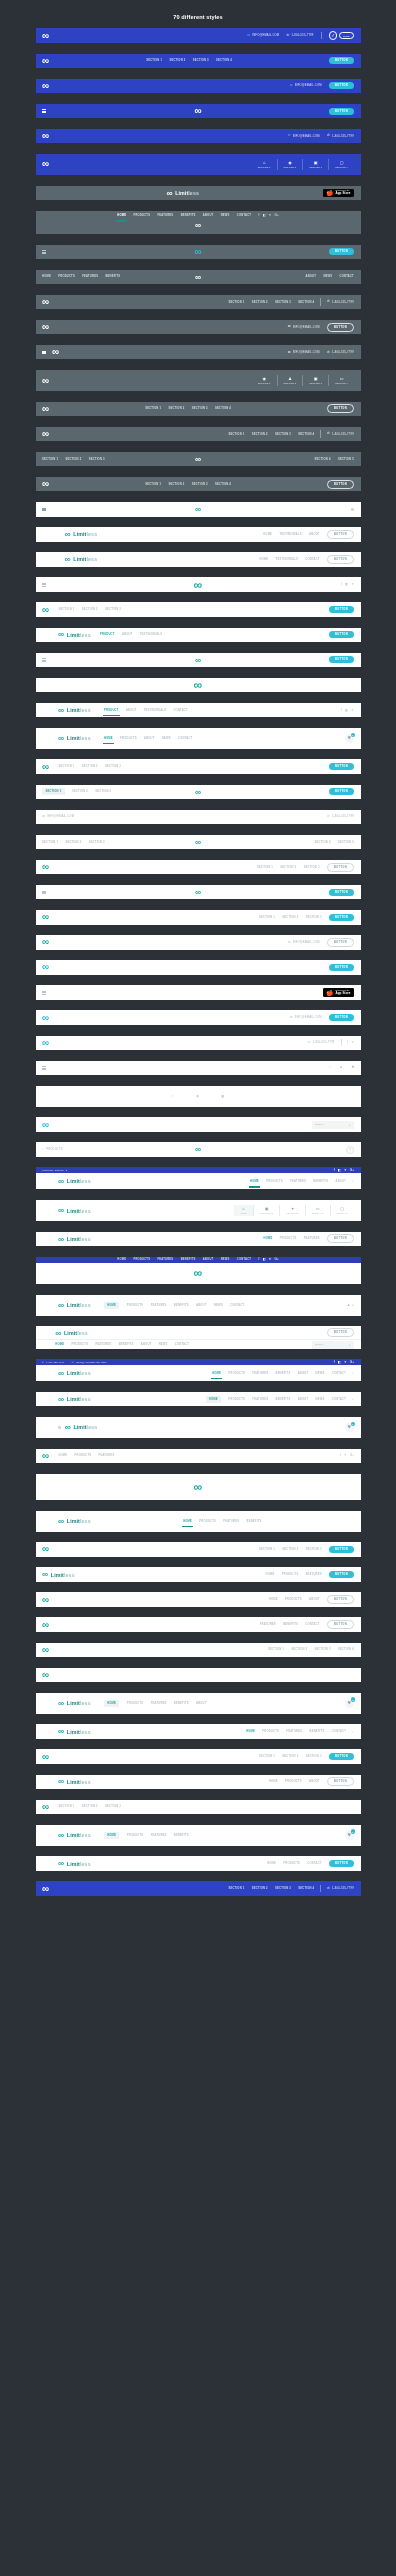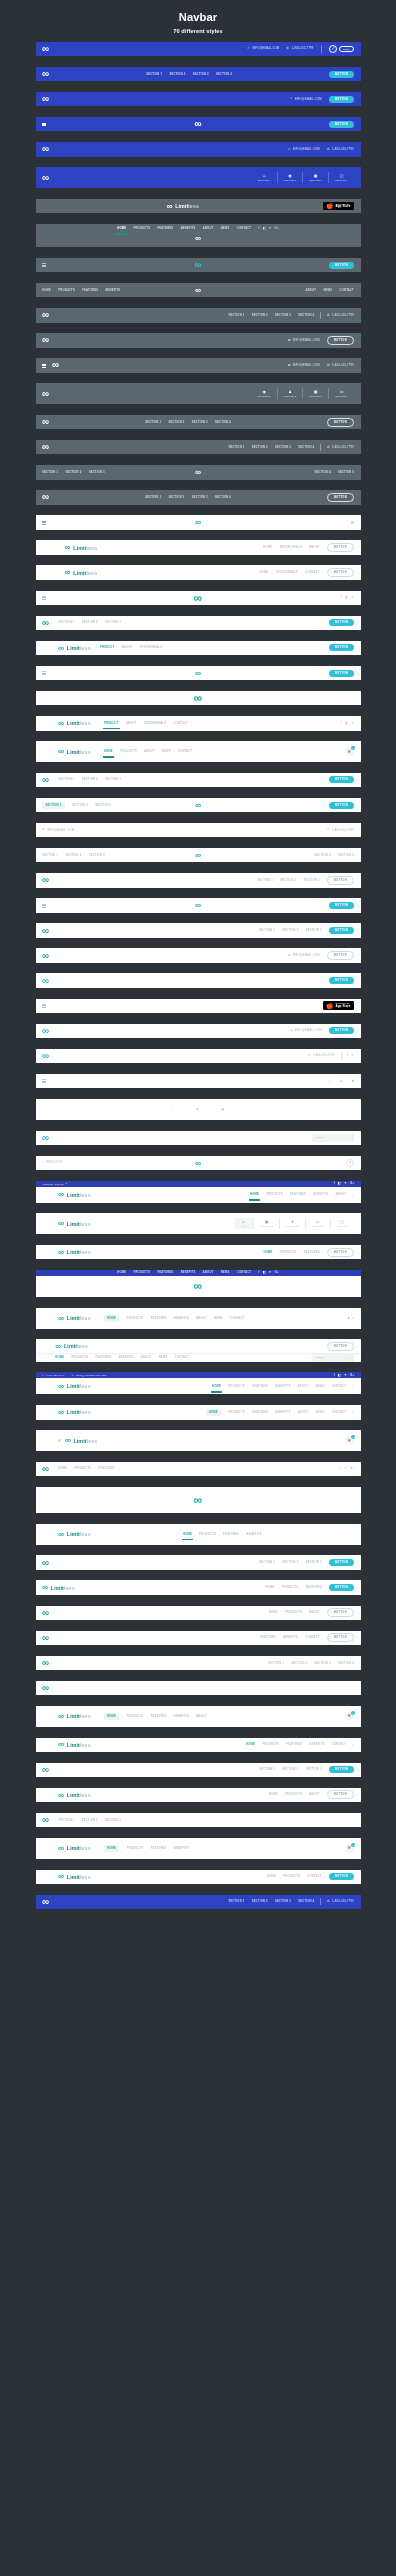--- a/index.html
+++ b/index.html
@@ -178,21 +178,20 @@
     display:flex;align-items:center;justify-content:center;font-size:4px;color:#aab5ba;
   }
   .dot{ width:2.6px;height:2.6px;border-radius:50%;background:#cfd8da; }
 </style>
 </head>
 <body>
 
 <div class="page">
 
   <div class="hdr">
-    <h1>Navbar</h1>
     <h2>70 different styles</h2>
   </div>
 
   <div class="rows">
 
     <div class="bar blue">
       <div class="logo">
           <span class="inf w s">∞</span>
         </div>
       <div class="sp"></div>

